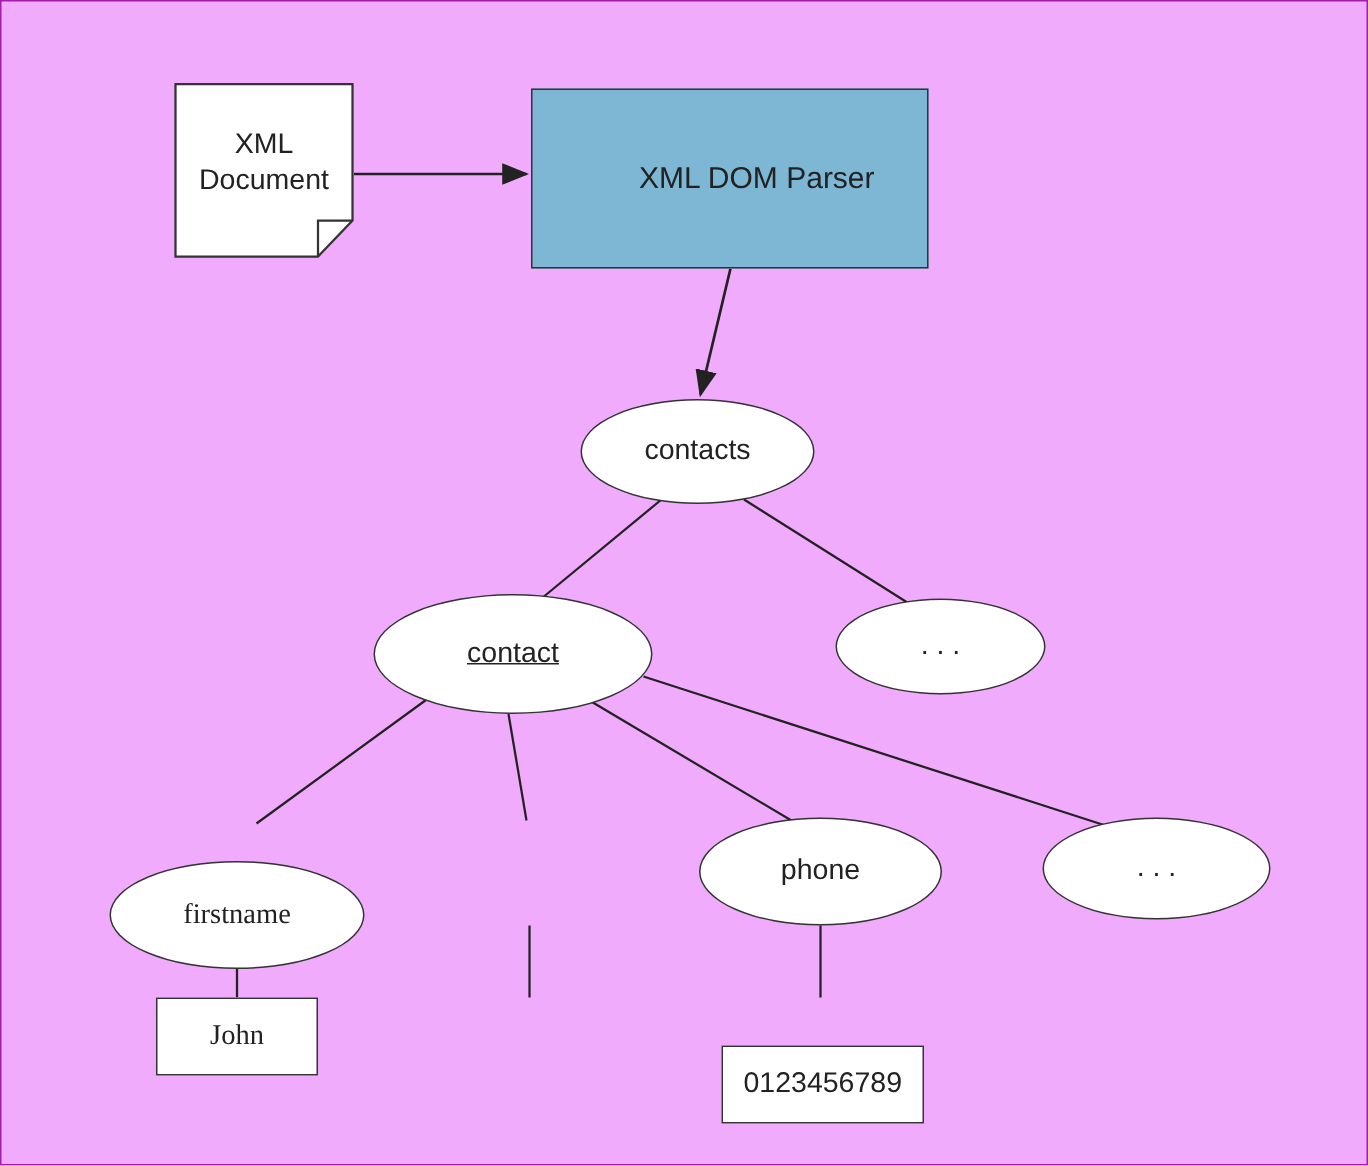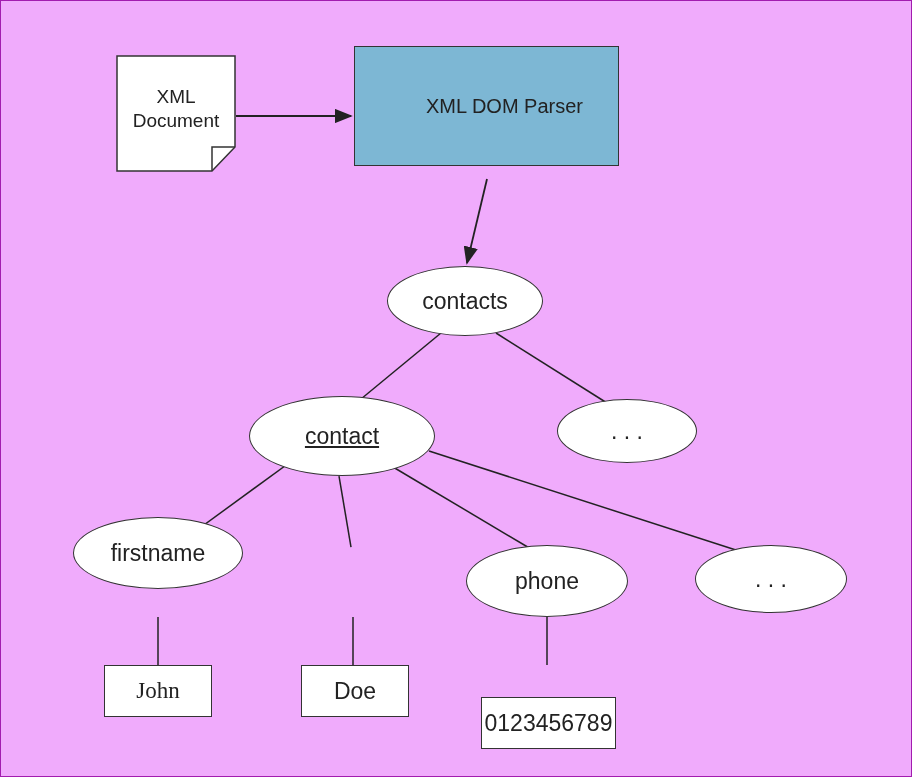--- a/index.html
+++ b/index.html
@@ -26,21 +26,21 @@
       pointer-events: none;
     }
     .node {
       position: absolute;
       background: #ffffff;
       border: 1.5px solid #333;
       display: flex;
       align-items: center;
       justify-content: center;
       text-align: right;
-      font-size: 23px;
+      font-size: 19px;
       color: #222;
     }
     .document {
       position: absolute;
       width: 120px;
       height: 115px;
       left: 115px;
       top: 54px;
     }
     .document svg { position: absolute; top:0; left:0; }
@@ -49,42 +49,42 @@
       top: 30px;
       left: 0;
       width: 120px;
       text-align: center;
       font-size: 19px;
       line-height: 1.25;
       color: #222;
     }
     .parser {
       left: 353px;
-      top: 45px;
+      top: 58px;
       width: 265px;
       height: 120px;
       background: #7db7d4;
       border: 1.5px solid #333;
       position: absolute;
       display: flex;
       align-items: center;
       justify-content: center;
       font-size: 20px;
       color: #222;
       padding-left: 36px;
     }
     .ellipse {
       border-radius: 50%;
     }
     .rect { }
     
     .n-contacts { left: 386px; top: 265px; width: 156px; height: 70px; }
     .n-contact  { left: 248px; top: 395px; width: 186px; height: 80px; text-decoration: underline; }
     .n-dots1    { left: 556px; top: 398px; width: 140px; height: 64px; }
-    .n-firstname{ left: 72px;  top: 516px; width: 170px; height: 72px; }
+    .n-firstname{ left: 72px;  top: 573px; width: 170px; height: 72px; font-family: Liberation Serif, serif; }
     .n-lastname { left: 270px; top: 544px; width: 162px; height: 72px; }
     .n-phone    { left: 465px; top: 544px; width: 162px; height: 72px; }
     .n-dots2    { left: 694px; top: 544px; width: 152px; height: 68px; }
     .v-john { left: 103px; top: 664px; width: 108px; height: 52px; font-family: Liberation Serif, serif; }
     .v-doe  { left: 300px; top: 664px; width: 108px; height: 52px; }
     .v-phone{ left: 480px; top: 696px; width: 135px; height: 52px; }
   </style>
 </head>
 <body>
 
@@ -157,21 +157,18 @@
   </div>
 
   <div class="node ellipse n-dots2">
     <span>. . .</span>
   </div>
 
   <div class="node rect v-john">
     <span>John</span>
   </div>
 
-  <div class="node rect v-doe">
-    <span>Doe</span>
-  </div>
 
   <div class="node rect v-phone">
     <span>0123456789</span>
   </div>
 
 </div>
 
 </body></html>

